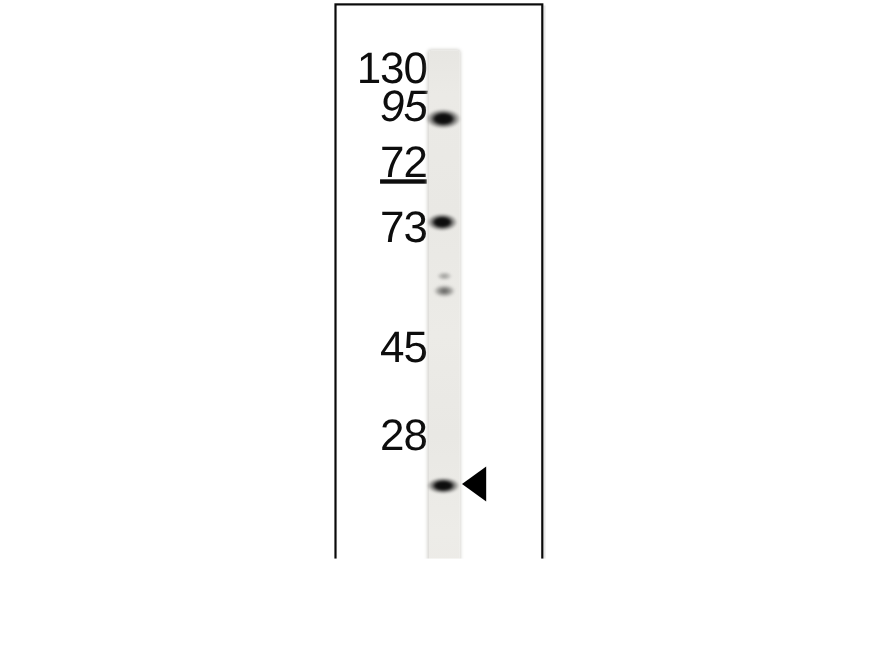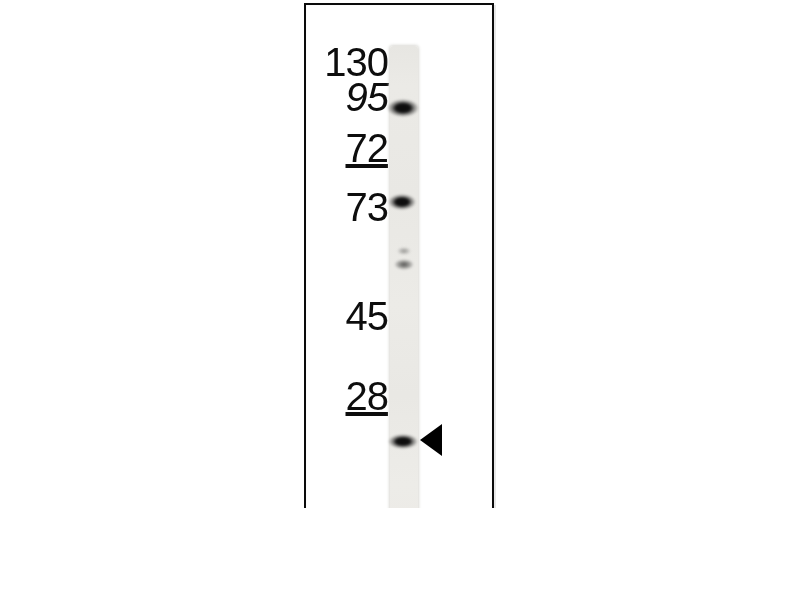--- a/index.html
+++ b/index.html
@@ -37,21 +37,21 @@
     letter-spacing:-1px;
     color:var(--text);
     line-height:1;
     white-space:nowrap;
   }
   .mk-0{top:62px;}
   .mk-1{top:97px;font-style:italic;}
   .mk-2{top:148px;text-decoration:underline;}
   .mk-3{top:207px;}
   .mk-4{top:316px;}
-  .mk-5{top:396px;text-decoration:underline;}
+  .mk-5{top:396px;}
   .lane{
     position:absolute;
     left:390px;top:46px;
     width:28px;height:498px;
     background:linear-gradient(180deg,
       #e7e6e2 0%, #ebeae6 8%, #e9e8e4 30%, #ecebe7 52%,
       #e9e8e4 70%, #edece8 88%, #eceae6 100%);
     border-radius:3px;
     box-shadow:0 0 3px 1px rgba(214,213,208,0.9);
   }

